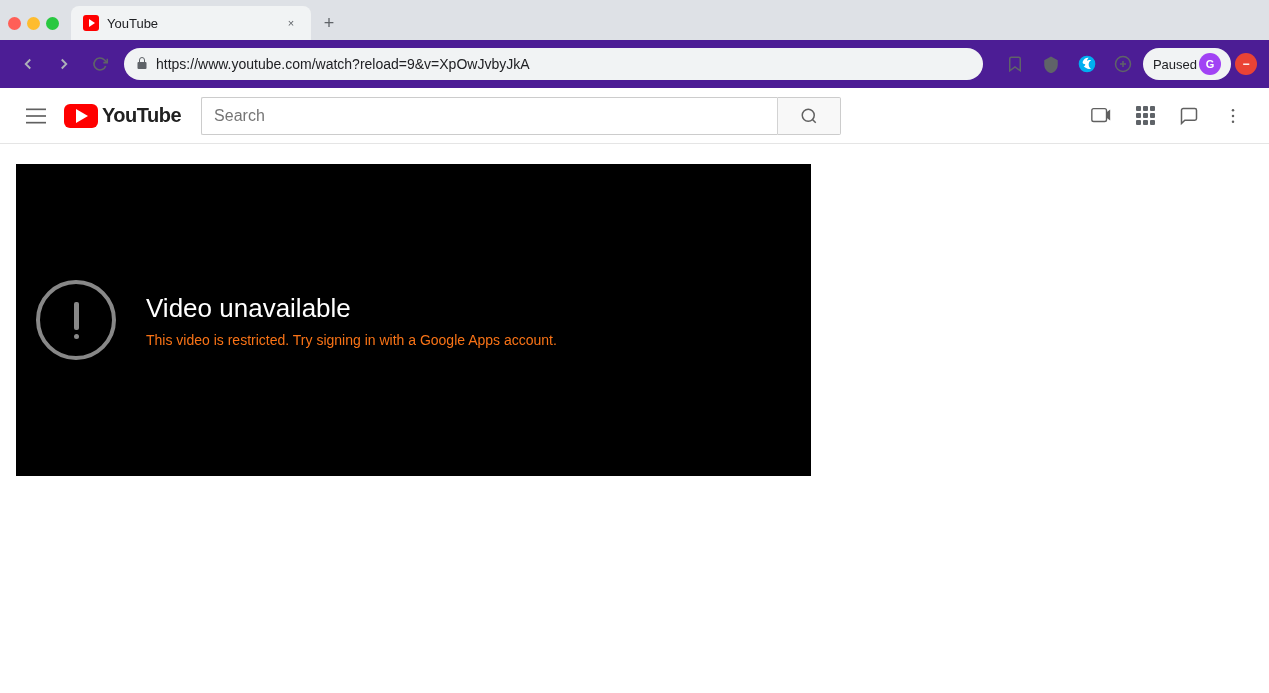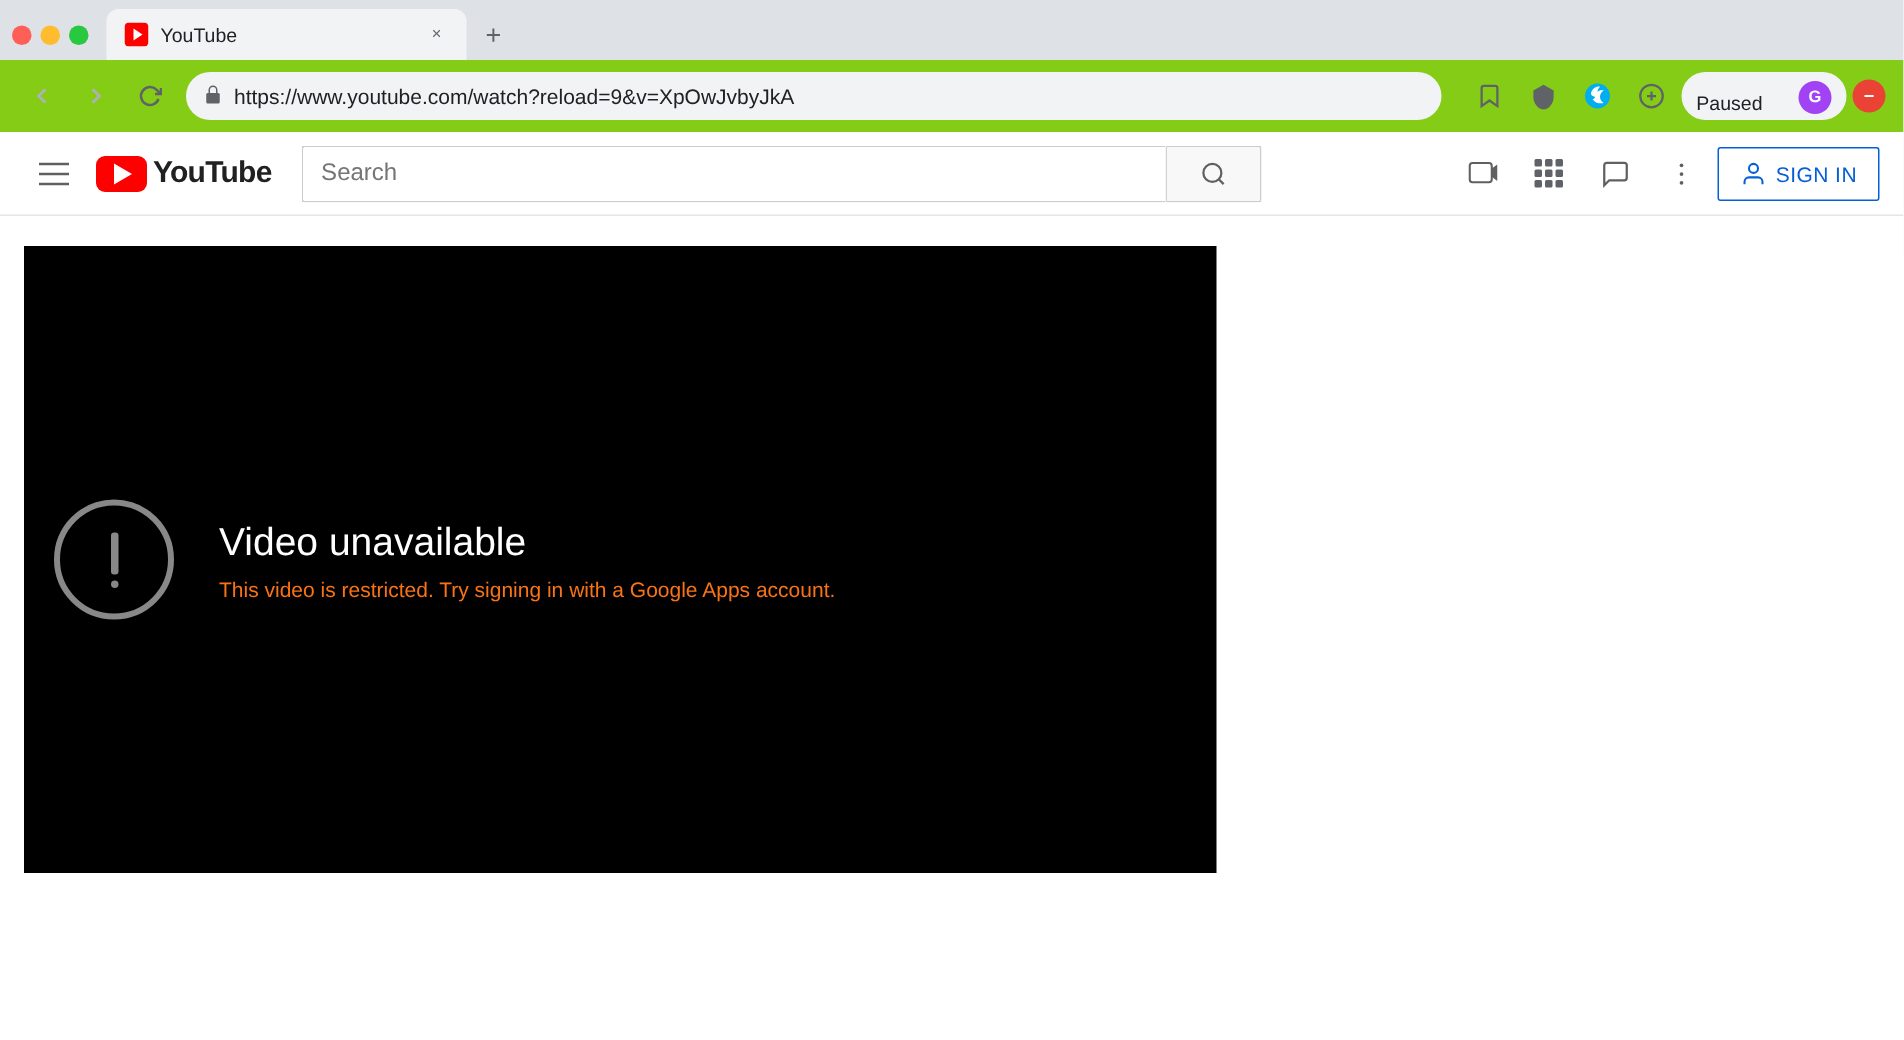--- a/index.html
+++ b/index.html
@@ -77,21 +77,21 @@
       font-size: 18px;
       color: #5f6368;
     }
 
     
     .address-bar {
       display: flex;
       align-items: center;
       height: 48px;
       padding: 0 12px;
-      background: #84cc16;
+      background: #4c1d95;
       gap: 4px;
     }
     .nav-btn {
       width: 32px; height: 32px;
       border: none;
       background: transparent;
       border-radius: 50%;
       cursor: pointer;
       display: flex; align-items: center; justify-content: center;
       color: #5f6368;
@@ -133,22 +133,22 @@
       border-radius: 50%;
       cursor: pointer;
       display: flex; align-items: center; justify-content: center;
       font-size: 16px;
       color: #5f6368;
       position: relative;
     }
 
     .paused-btn {
       display: flex;
-      align-items: flex-end;
-      gap: 24px;
+      align-items: center;
+      gap: 2px;
       background: #f1f3f4;
       border: none;
       border-radius: 16px;
       padding: 4px 10px;
       cursor: pointer;
       font-size: 13px;
       color: #202124;
       height: 32px;
     }
     .paused-avatar {
@@ -281,21 +281,21 @@
     
     .yt-main {
       flex: 1;
       background: #fff;
       padding: 0;
     }
 
     
     .video-container {
       width: 795px;
-      height: 418px;
+      height: 312px;
       background: #000;
       margin: 20px 16px 0 16px;
       display: flex;
       align-items: center;
       justify-content: flex-start;
       padding-left: 20px;
     }
     .error-icon-circle {
       width: 80px; height: 80px;
       border: 4px solid #888;
@@ -487,27 +487,20 @@
           <path d="M21 15a2 2 0 0 1-2 2H7l-4 4V5a2 2 0 0 1 2-2h14a2 2 0 0 1 2 2z"></path>
         </svg>
       </button>
       <button class="yt-icon-btn">
         <svg width="20" height="20" viewBox="0 0 24 24" fill="#606060">
           <circle cx="12" cy="5" r="1.5"></circle>
           <circle cx="12" cy="12" r="1.5"></circle>
           <circle cx="12" cy="19" r="1.5"></circle>
         </svg>
       </button>
-      <button class="yt-sign-in-btn">
-        <svg class="sign-in-person-icon" width="18" height="18" viewBox="0 0 24 24" fill="none" stroke="#065fd4" stroke-width="1.8">
-          <path d="M20 21v-2a4 4 0 0 0-4-4H8a4 4 0 0 0-4 4v2"></path>
-          <circle cx="12" cy="7" r="4"></circle>
-        </svg>
-        <span>SIGN IN</span>
-      </button>
     </div>
   </div>
 
   <div class="yt-main">
     <div class="video-container">
       <div class="error-icon-circle">
         <div class="error-exclamation">
           <div class="exclamation-bar"></div>
           <div class="exclamation-dot"></div>
         </div>

